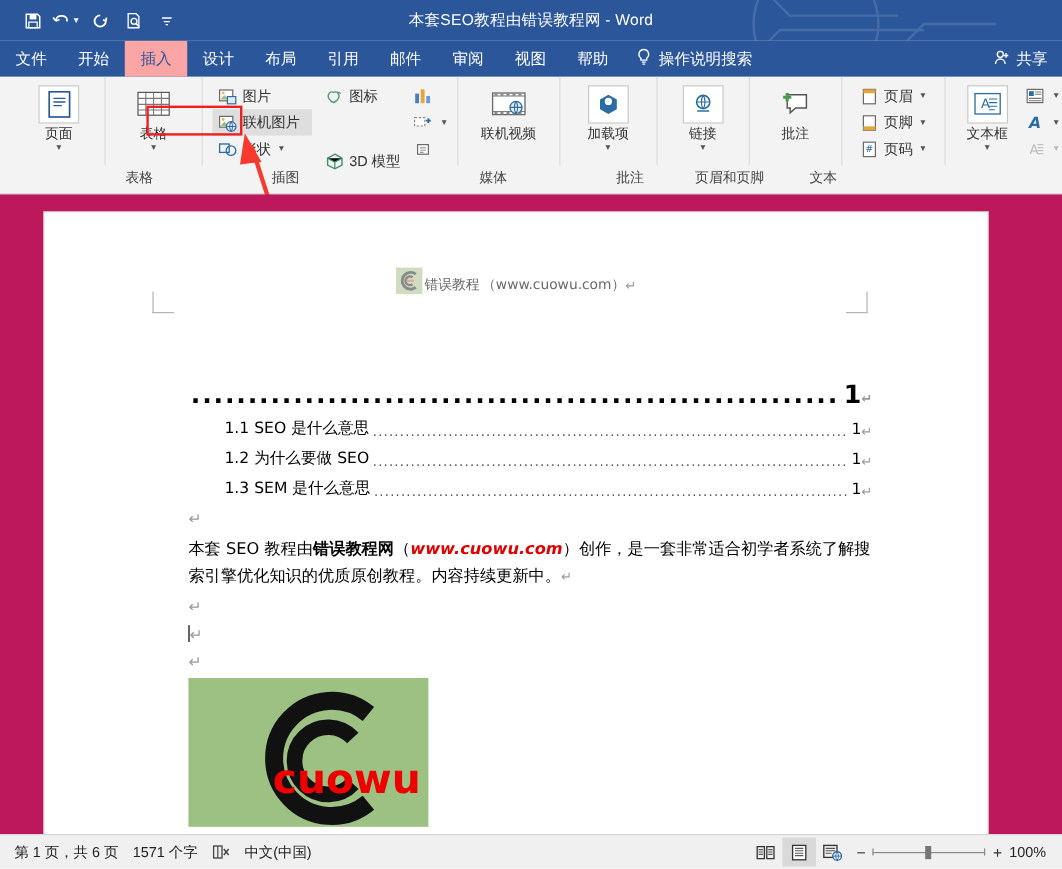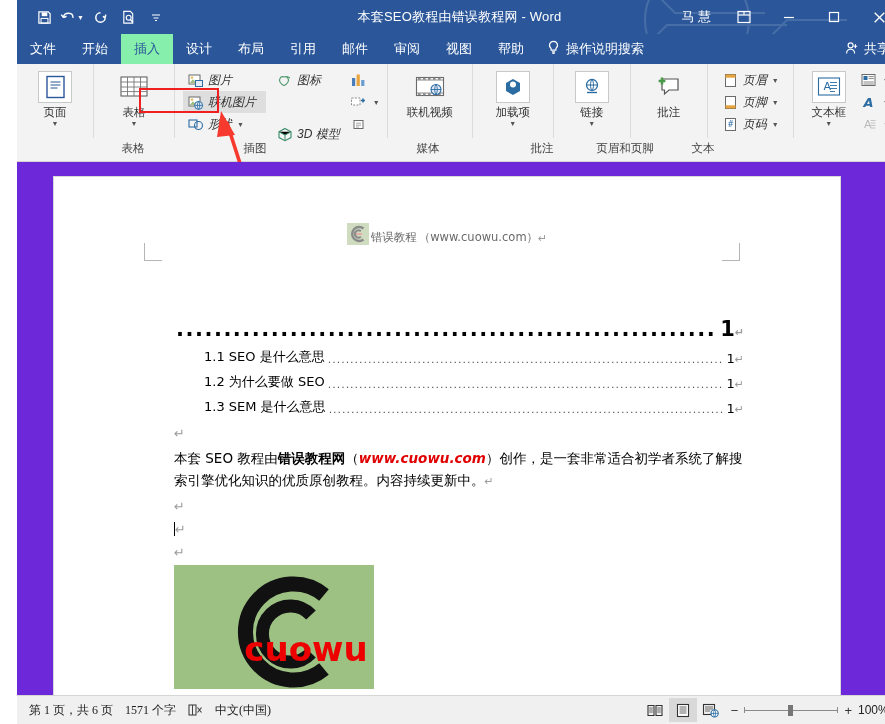--- a/index.html
+++ b/index.html
@@ -2,21 +2,21 @@
 <html><head>
 <meta charset="utf-8">
 <style>
   * { box-sizing: border-box; margin: 0; padding: 0; }
   html, body {
     width: 885px; height: 724px;
     overflow: hidden;
     font-family: "Liberation Sans", "DejaVu Sans", sans-serif;
     background: #ffffff;
   }
-  #app { position: relative; width: 776px; height: 724px; background: #fff; margin-left: 17px; }
+  #app { position: relative; width: 776px; height: 724px; background: #fff; }
 
   
   .titlebar {
     position: absolute; left: 0; top: 0; width: 885px; height: 34px;
     background: #2b579a; color: #fff; overflow: hidden;
   }
   .tb-deco { position: absolute; right: 55px; top: -35px; width: 300px; height: 110px;
              opacity: .13; pointer-events: none; }
   .qat { position: absolute; left: 14px; top: 0; height: 34px; display: flex; align-items: center; gap: 2px; }
   .qat-btn { width: 26px; height: 26px; display: flex; align-items: center; justify-content: center;
@@ -32,21 +32,21 @@
   .tb-user { font-size: 13px; margin-right: 10px; white-space: nowrap; }
   .tb-ico { width: 45px; height: 34px; display: flex; align-items: center; justify-content: center; }
   .tb-ico.close { width: 46px; }
 
   
   .tabstrip {
     position: absolute; left: 0; top: 34px; width: 885px; height: 30px;
     background: #2b579a; color: #fff; display: flex; align-items: stretch; overflow: hidden;
   }
   .tab { padding: 0 13px; display: flex; align-items: center; font-size: 13px; white-space: nowrap; }
-  .tab.active { background: #86efac; color: #2b579a; }
+  .tab.active { background: #fca5a5; color: #2b579a; }
   .tellme { display: flex; align-items: center; gap: 6px; padding: 0 10px; font-size: 13px; white-space: nowrap; }
   .share { position: absolute; right: 12px; top: 0; height: 30px; display: flex; align-items: center;
            gap: 5px; font-size: 13px; }
 
   
   .ribbon {
     position: absolute; left: 0; top: 64px; width: 885px; height: 98px;
     background: #f3f3f3; border-bottom: 1px solid #d4d4d4;
   }
   .rbody { position: absolute; left: 0; top: 0; width: 885px; height: 74px; display: flex; align-items: stretch; }
@@ -57,41 +57,41 @@
   .glabel { position: absolute; top: 3px; text-align: center; }
   .vsep { position: absolute; top: 70px; width: 1px; height: 26px; background: #dcdcdc; }
 
   .bigbtn { width: 52px; display: flex; flex-direction: column; align-items: center;
             padding-top: 4px; font-size: 11.5px; color: #333; line-height: 1.15; }
   .bigbtn .lbl { margin-top: 3px; text-align: center; }
   .bigbtn .dd { font-size: 7px; margin-top: 1px; color: #555; }
   .icobox { width: 34px; height: 32px; display: flex; align-items: center; justify-content: center; }
   .icobox.framed { border: 1px solid #c9c9c9; background: #fff; }
 
-  .smcol { display: flex; flex-direction: column; justify-content: flex-start; padding-top: 2px; font-style: italic; }
+  .smcol { display: flex; flex-direction: column; justify-content: flex-start; padding-top: 2px; }
   .smbtn { display: flex; align-items: center; gap: 4px; height: 22px; padding: 0 4px;
            font-size: 12px; color: #333; white-space: nowrap; }
   .smbtn .si { width: 17px; height: 17px; display: flex; align-items: center; justify-content: center; }
   .smbtn .dd { font-size: 7px; color: #555; margin-left: 1px; }
   .smbtn.hl { background: #dedede; }
 
   .tinygrid { display: flex; flex-direction: column; padding-top: 2px; }
   .tinyrow { display: flex; align-items: center; height: 22px; gap: 2px; }
   .tinybtn { width: 22px; height: 20px; display: flex; align-items: center; justify-content: center; }
   .ddc { font-size: 7px; color: #555; width: 9px; text-align: center; }
 
   .collapse { position: absolute; right: 8px; top: 74px; font-size: 10px; color: #555; }
 
   
   .redbox { position: absolute; border: 2.5px solid #f02020; pointer-events: none; }
   .redarrow { position: absolute; pointer-events: none; }
 
   
   .docarea { position: absolute; left: 0; top: 162px; width: 885px; height: 533px;
-             background: #6d28d9; overflow: hidden; }
+             background: #be185d; overflow: hidden; }
   .page { position: absolute; left: 37px; top: 15px; width: 786px; height: 560px;
           background: #fff; box-shadow: 0 0 0 1px #d8d8d8; }
   .mark { position: absolute; width: 18px; height: 18px; }
   .mark.tl { border-left: 1px solid #b5b5b5; border-bottom: 1px solid #b5b5b5; }
   .mark.tr { border-right: 1px solid #b5b5b5; border-bottom: 1px solid #b5b5b5; }
 
   .hdr { position: absolute; left: 0; top: 46px; width: 786px; display: flex;
          align-items: flex-end; justify-content: center; gap: 0; }
   .hdr-logo { width: 22px; height: 22px; background: #cfdcc0; display: inline-block;
               position: relative; vertical-align: bottom; }
@@ -114,21 +114,21 @@
   .blank { font-size: 13px; line-height: 1.6; color: #9b9b9b; }
   .caret-ins { display: inline-block; width: 1px; height: 14px; background: #000;
                vertical-align: -2px; }
   .imgbox { position: absolute; left: 120px; top: 388px; width: 200px; height: 124px;
             background: #9dc183; overflow: hidden; }
 
   
   .status { position: absolute; left: 0; top: 695px; width: 885px; height: 29px;
             background: #f0f0f0; border-top: 1px solid #d6d6d6;
             display: flex; align-items: center; font-size: 12px; color: #222; }
-  .st-item { margin-left: 12px; white-space: nowrap; display: flex; align-items: center; gap: 5px; font-family: Liberation Serif, serif; }
+  .st-item { margin-left: 12px; white-space: nowrap; display: flex; align-items: center; gap: 5px; }
   .st-right { position: absolute; right: 0; top: 0; height: 28px; display: flex; align-items: center; }
   .viewbtn { width: 28px; height: 24px; display: flex; align-items: center; justify-content: center; }
   .viewbtn.sel { background: #d9d9d9; }
   .zoomwrap { display: flex; align-items: center; gap: 6px; margin: 0 10px 0 6px; }
   .zline { position: relative; width: 94px; height: 12px; }
   .zline:before { content: ""; position: absolute; left: 0; top: 6px; width: 94px; height: 1px; background: #8a8a8a; }
   .zhandle { position: absolute; left: 44px; top: 1px; width: 5px; height: 11px; background: #767676; }
   .ztick { position: absolute; top: 3px; width: 1px; height: 6px; background: #8a8a8a; }
   .zpct { font-size: 12px; min-width: 34px; }
 
@@ -190,45 +190,20 @@
       </div>
       <div class="qat-btn">
         <svg width="12" height="12" viewBox="0 0 12 12">
             <path d="M2 4h8M3.5 7h5M5 9.5h2" stroke="#fff" stroke-width="1.1"></path>
           </svg>
       </div>
     </div>
 
     <div class="tb-title">本套SEO教程由错误教程网  -  Word</div>
 
-    <div class="tb-right">
-      <span class="tb-user">马 慧</span>
-      <div class="tb-ico">
-        <svg width="16" height="16" viewBox="0 0 16 16">
-            <rect x="2" y="2.5" width="12" height="11" fill="none" stroke="#fff" stroke-width="1.2"></rect>
-            <path d="M2 6h12" stroke="#fff" stroke-width="1.2"></path>
-            <path d="M8 2.8v3" stroke="#fff" stroke-width="1.2"></path>
-          </svg>
-      </div>
-      <div class="tb-ico">
-        <svg width="14" height="14" viewBox="0 0 14 14">
-            <path d="M2 7.5h10" stroke="#fff" stroke-width="1.2"></path>
-          </svg>
-      </div>
-      <div class="tb-ico">
-        <svg width="14" height="14" viewBox="0 0 14 14">
-            <rect x="2.5" y="2.5" width="9" height="9" fill="none" stroke="#fff" stroke-width="1.2"></rect>
-          </svg>
-      </div>
-      <div class="tb-ico close">
-        <svg width="15" height="15" viewBox="0 0 14 14">
-            <path d="M2.5 2.5 L11.5 11.5 M11.5 2.5 L2.5 11.5" stroke="#fff" stroke-width="1.25"></path>
-          </svg>
-      </div>
-    </div>
   </div>
 
   <div class="tabstrip">
     <div class="tab">文件</div>
     <div class="tab">开始</div>
     <div class="tab active">插入</div>
     <div class="tab">设计</div>
     <div class="tab">布局</div>
     <div class="tab">引用</div>
     <div class="tab">邮件</div>
@@ -252,21 +227,21 @@
             <path d="M10.4 3.2v4M8.6 5.2h3.6" stroke="#fff" stroke-width="1.15"></path>
           </svg>
       </span>
       <span>共享</span>
     </div>
   </div>
 
   <div class="ribbon">
     <div class="rbody">
 
-      <div class="grp" style="padding-left:12px;padding-right:12px;">
+      <div class="grp" style="padding-left:23px;padding-right:12px;">
         <div class="bigbtn">
           <span class="icobox framed">
             <svg width="21" height="24" viewBox="0 0 21 24">
                 <rect x="2" y="1.5" width="17" height="21" fill="#fff" stroke="#2b579a" stroke-width="1.4"></rect>
                 <path d="M5.5 7h10M5.5 10h10M5.5 13h7" stroke="#2b579a" stroke-width="1.2"></path>
               </svg>
           </span>
           <span class="lbl">页面</span>
           <span class="dd">▼</span>
         </div>

